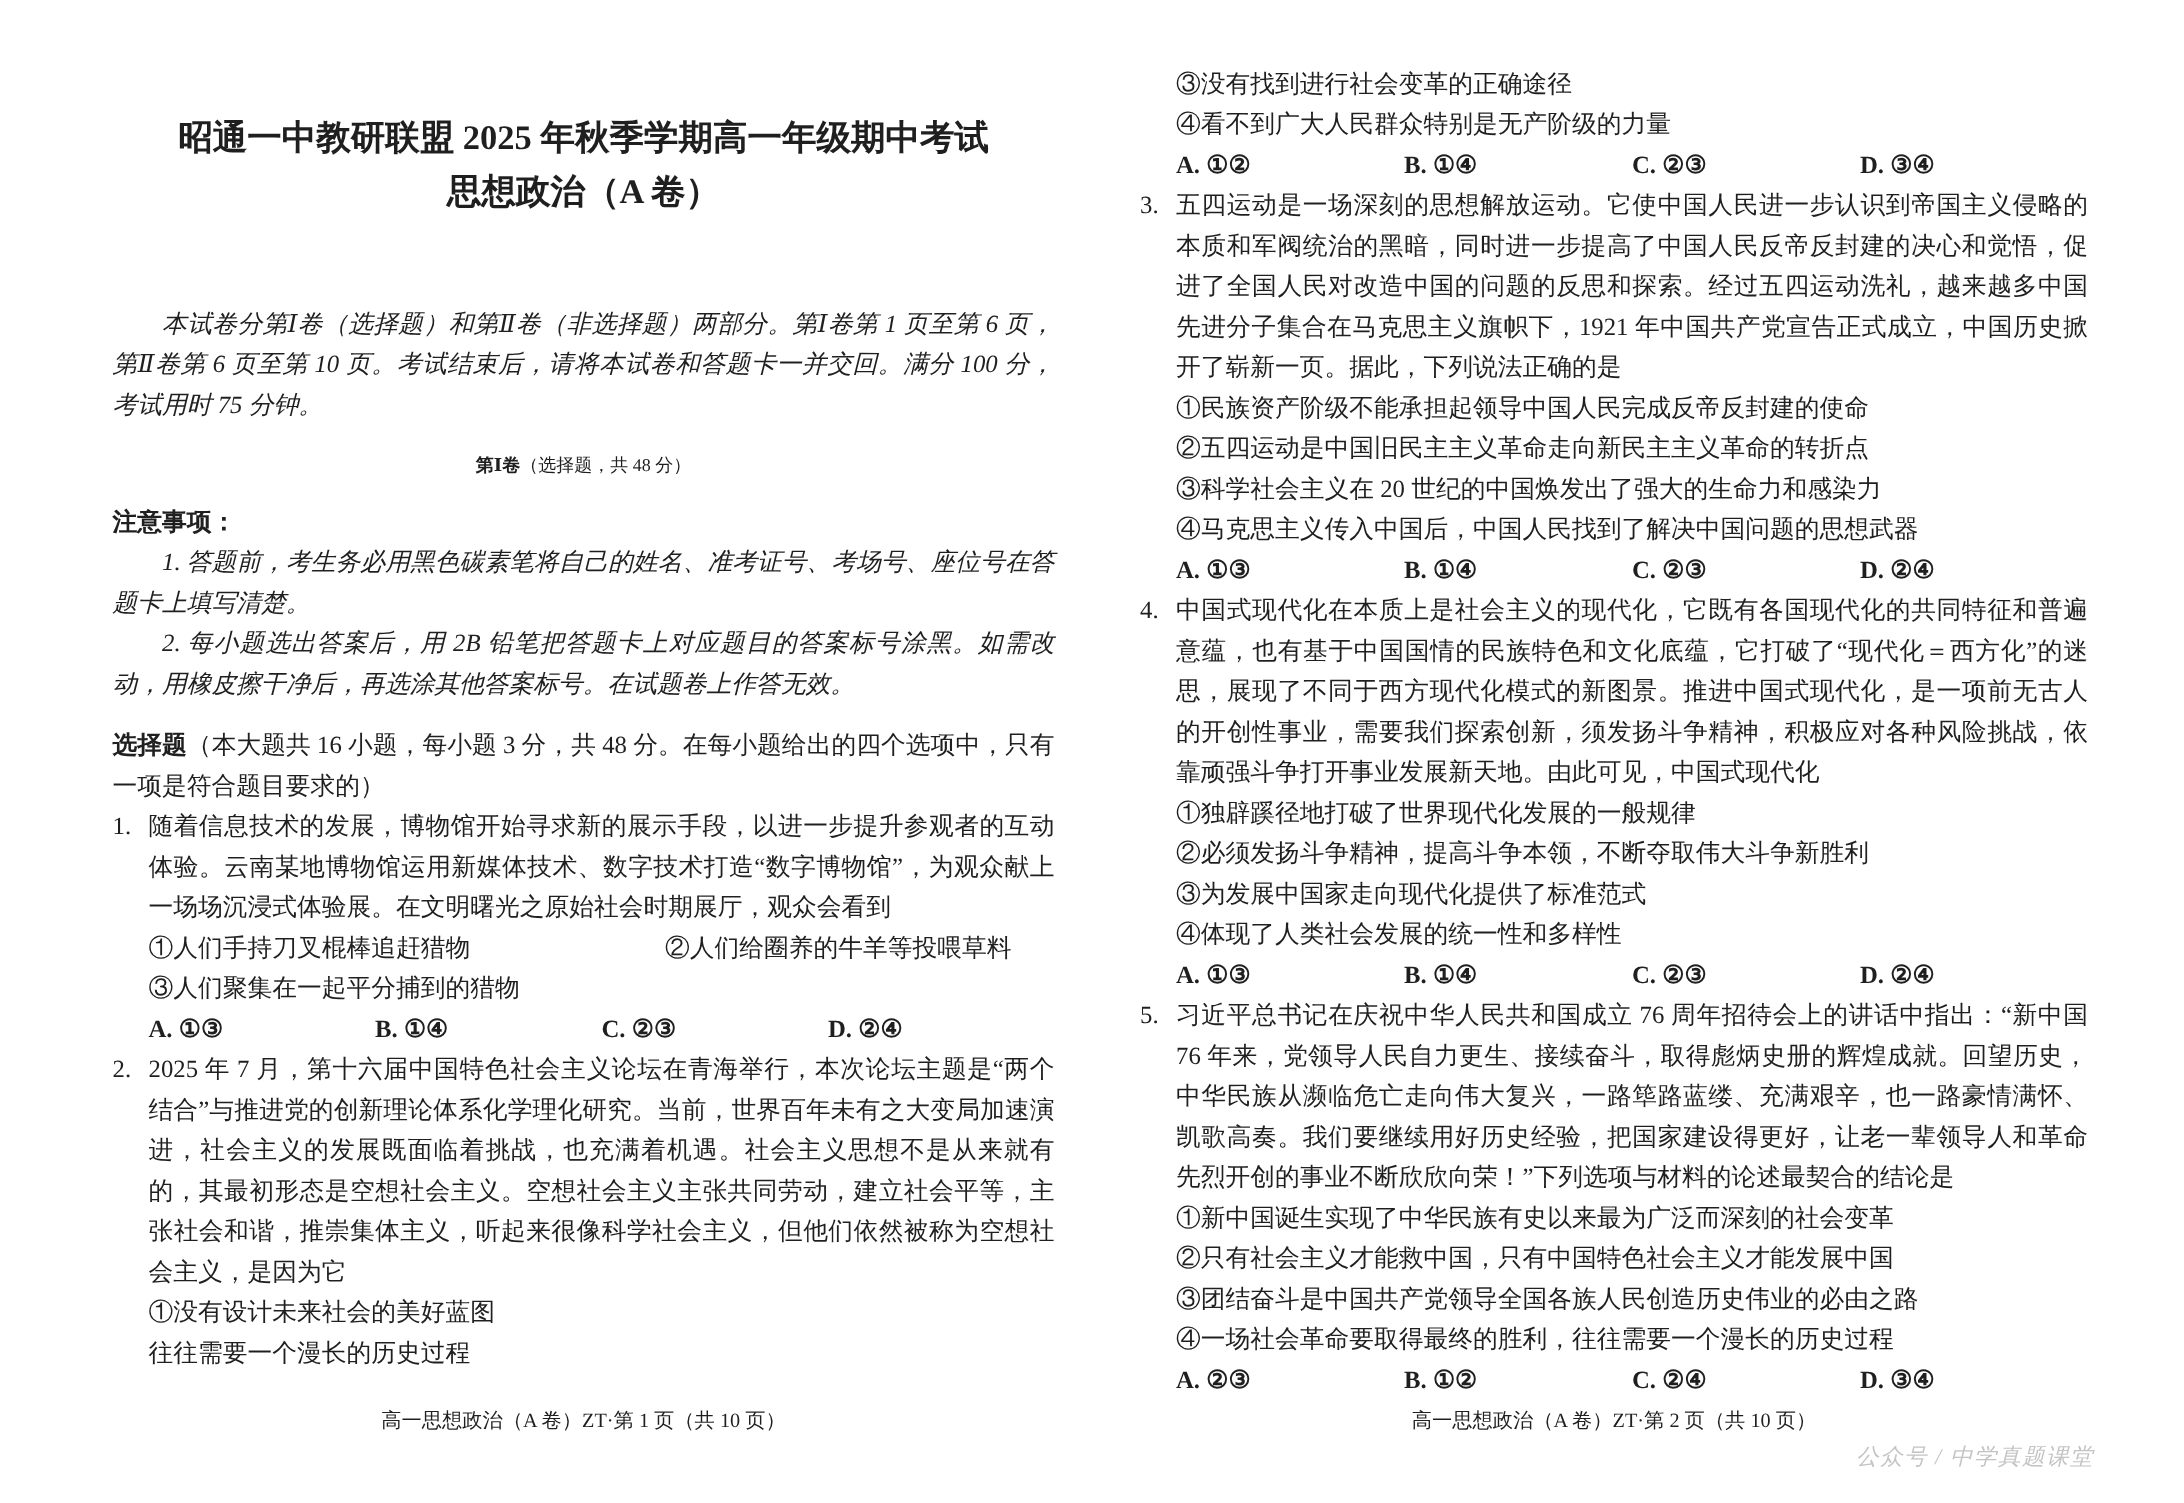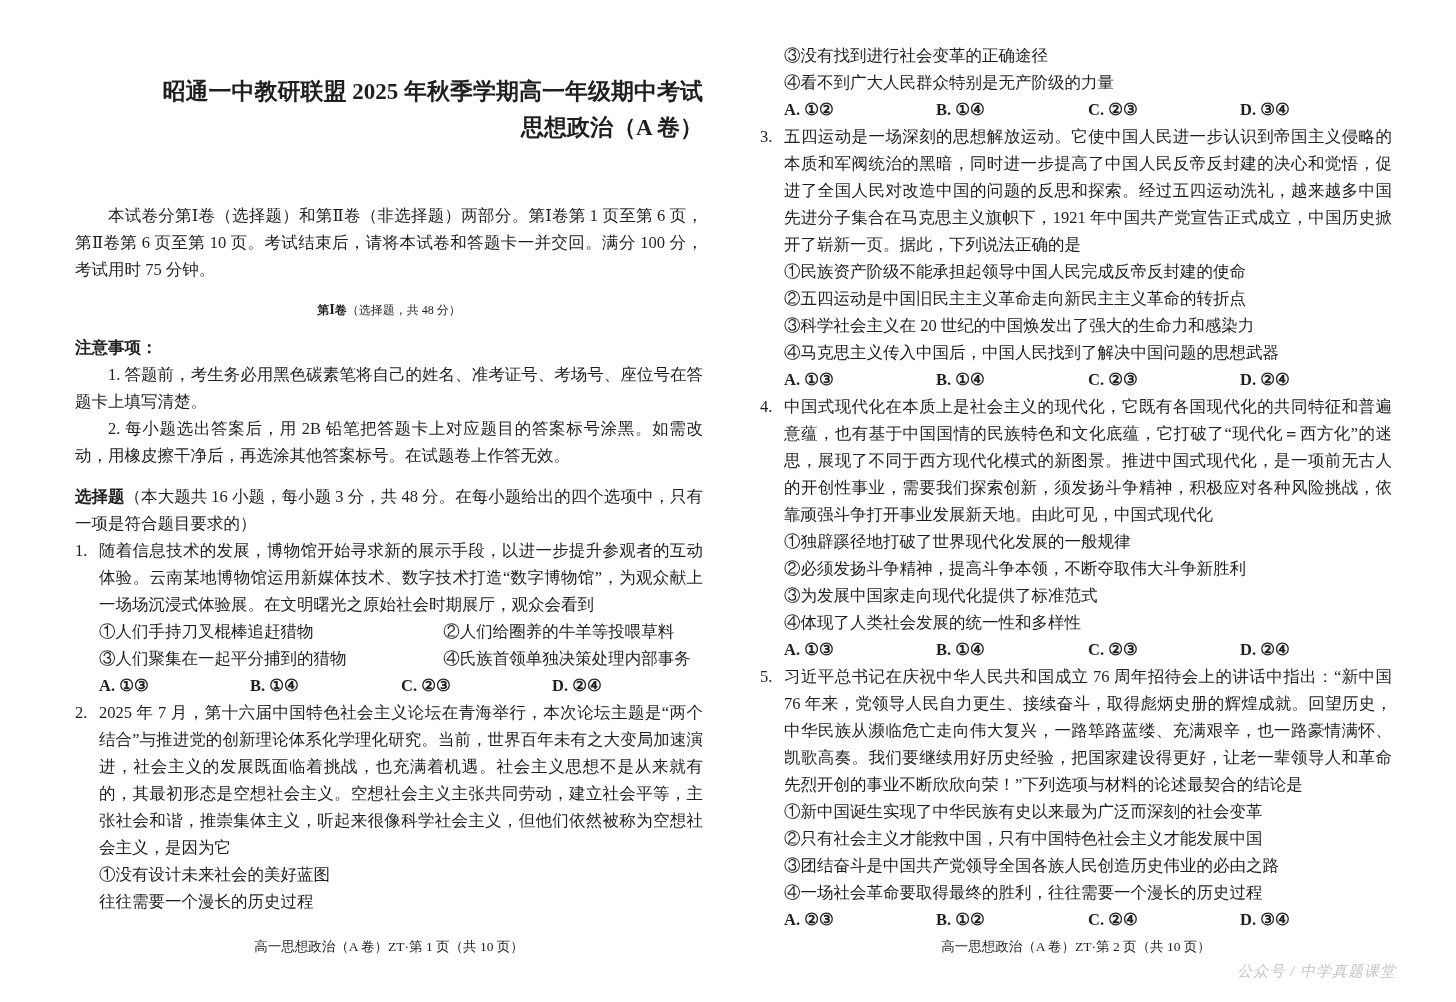--- a/index.html
+++ b/index.html
@@ -6,35 +6,35 @@
   html, body { margin: 0; padding: 0; background: #ffffff; }
   .sheet {
     position: relative;
     width: 1456px;
     height: 1002px;
     background: #ffffff;
     font-family: "Liberation Serif", "DejaVu Serif", serif;
     color: #1f1f1f;
     overflow: hidden;
   }
-  p { margin: 0; }
+  p { margin: 0; font-style: italic; }
   .col {
     position: absolute;
     top: 0;
     height: 1002px;
     font-size: 16.5px;
     line-height: 27px;
     text-align: justify;
   }
   .col-left  { left: 75px;  width: 628px; }
   .col-right { left: 760px; width: 632px; }
 
   .exam-title {
     margin-top: 74px;
-    text-align: right;
+    text-align: center;
     font-weight: bold;
     font-size: 23px;
     line-height: 36px;
   }
   .intro { margin-top: 56px; text-indent: 2em; }
   .section-header {
     margin-top: 14px;
     margin-bottom: 10px;
     text-align: center;
     font-size: 12px;
@@ -98,21 +98,20 @@
       <span class="b">选择题</span><span>（本大题共 16 小题，每小题 3 分，共 48 分。在每小题给出的四个选项中，只有一项是符合题目要求的）</span>
     </div>
 
     <div class="question">
       <span class="qnum">1.</span>
       <span>随着信息技术的发展，博物馆开始寻求新的展示手段，以进一步提升参观者的互动体验。云南某地博物馆运用新媒体技术、数字技术打造“数字博物馆”，为观众献上一场场沉浸式体验展。在文明曙光之原始社会时期展厅，观众会看到</span>
       <div class="opt-grid">
         <span>①人们手持刀叉棍棒追赶猎物</span>
         <span>②人们给圈养的牛羊等投喂草料</span>
         <span>③人们聚集在一起平分捕到的猎物</span>
-        <span>④氏族首领单独决策处理内部事务</span>
       </div>
       <div class="answers">
         <span>A. ①③</span>
         <span>B. ①④</span>
         <span>C. ②③</span>
         <span>D. ②④</span>
       </div>
     </div>
 
     <div class="question">

